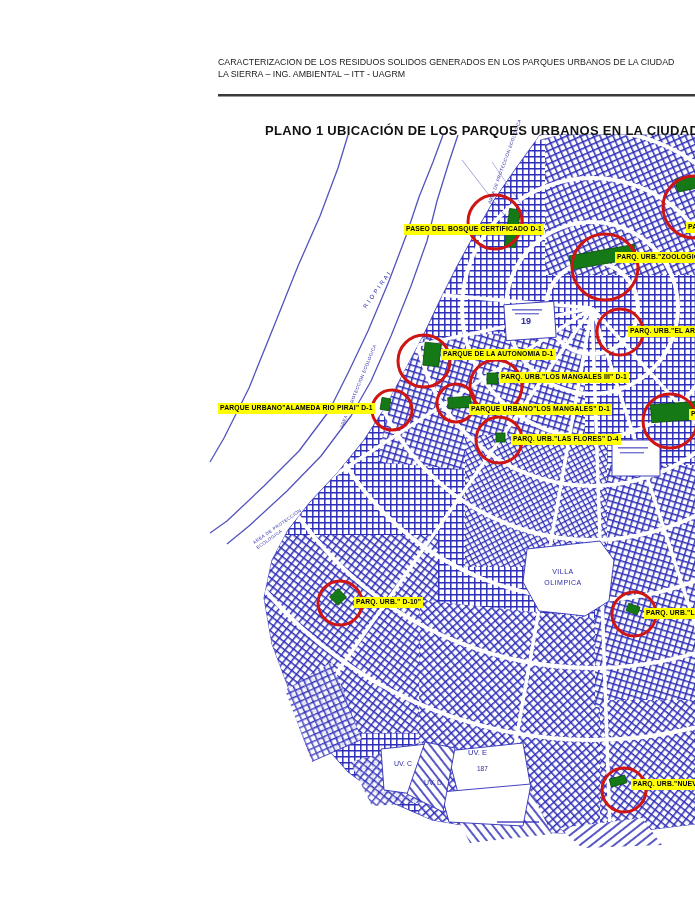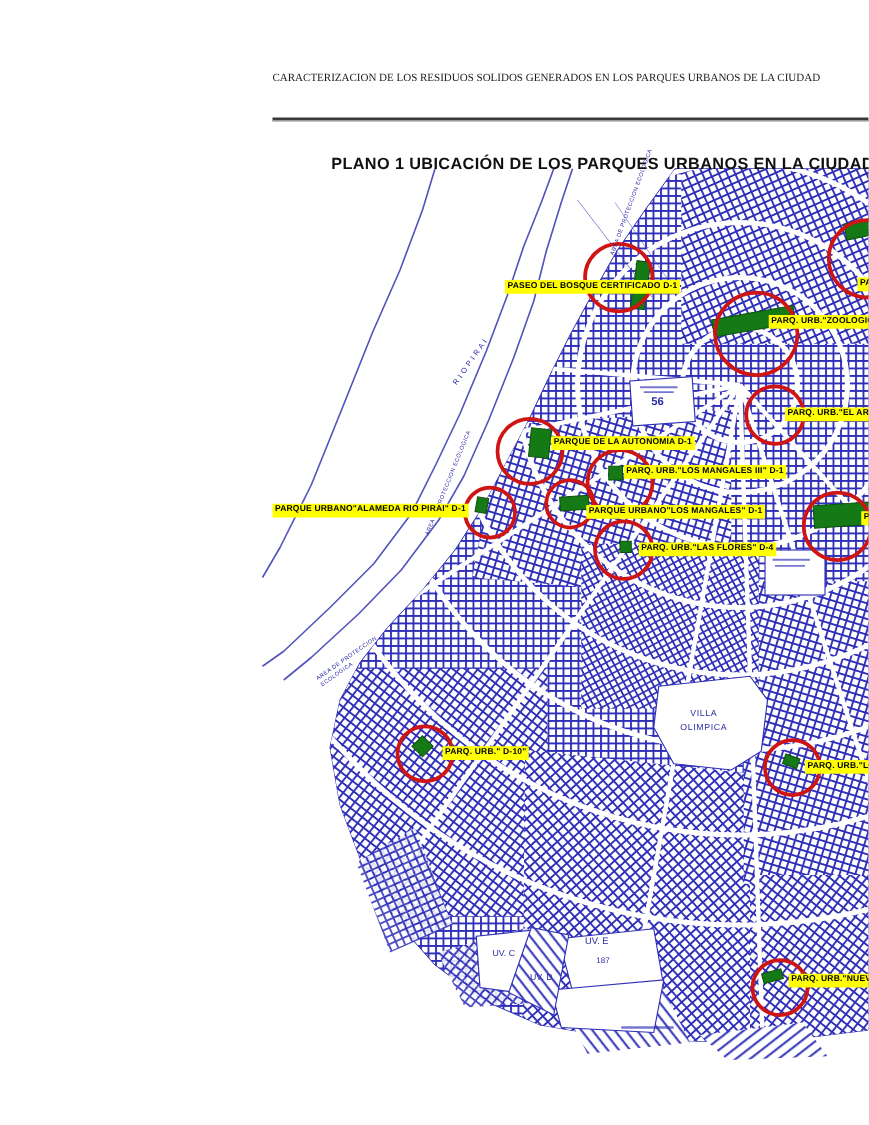--- a/index.html
+++ b/index.html
@@ -1,38 +1,39 @@
 <!DOCTYPE html>
 <html><head>
 <meta charset="utf-8">
 <style>
   html,body{margin:0;padding:0;background:#ffffff;}
   .page{position:relative;width:695px;height:900px;background:#ffffff;overflow:hidden;
         font-family:"Liberation Sans",sans-serif;}
   .hdr{position:absolute;left:218px;top:56px;width:477px;color:#1a1a1a;
-       font-family:Liberation Serif, serif;font-size:8.8px;line-height:12px;white-space:nowrap;}
+       font-family:Liberation Sans, sans-serif;font-size:8.8px;line-height:12px;white-space:nowrap;}
   .hdr .l2{white-space:normal;}
   .rule{position:absolute;left:218px;top:94px;width:477px;height:2.4px;background:#3a3a3a;
         border-bottom:1px solid #9a9a9a;}
   .maptitle{position:absolute;left:265px;top:123px;font-size:13px;font-weight:bold;color:#111;
         letter-spacing:.3px;white-space:nowrap;z-index:6;}
   .mapsvg{position:absolute;left:0;top:0;z-index:1;}
   .ylabel{position:absolute;z-index:7;background:#ffff00;color:#000;font-weight:bold;
         font-size:6.8px;line-height:8.6px;padding:1px 2px;white-space:nowrap;letter-spacing:.15px;}
   .btext{position:absolute;z-index:5;color:#2a2aa8;white-space:pre-line;}
   .diag{transform-origin:0 0;z-index:4;letter-spacing:.4px;}
   .villa{width:72px;text-align:center;font-size:7px;line-height:11px;letter-spacing:.5px;}
 </style>
 </head>
 <body>
 
 <div class="page">
 
   <div class="hdr">
     <div>CARACTERIZACION DE LOS RESIDUOS SOLIDOS GENERADOS EN LOS PARQUES URBANOS DE LA CIUDAD</div>
+    <div class="l2">LA SIERRA – ING. AMBIENTAL – ITT -  UAGRM</div>
   </div>
   <div class="rule"></div>
 
   <div class="maptitle">PLANO 1 UBICACIÓN DE LOS PARQUES URBANOS EN LA CIUDAD</div>
 
   <svg class="mapsvg" width="695" height="900" viewBox="0 0 695 900">
     <defs>
       <pattern id="g0" width="6" height="6" patternUnits="userSpaceOnUse">
         <rect width="6" height="6" fill="#ffffff"></rect>
           <path d="M0 .8H6M.8 0V6" stroke="#2e2eb8" stroke-width="1.5"></path>
@@ -181,20 +182,20 @@
   <div class="ylabel" style="left:644px;top:608px">PARQ. URB."LO</div>
   <div class="ylabel" style="left:631px;top:779px">PARQ. URB."NUEV</div>
   <div class="ylabel" style="left:689px;top:409px">P</div>
 
   <div class="btext villa" style="left:527px;top:566px">VILLA
 OLIMPICA</div>
   <div class="btext" style="left:394px;top:760px;font-size:7px">UV. C</div>
   <div class="btext" style="left:424px;top:779px;font-size:7px">UV. D</div>
   <div class="btext" style="left:477px;top:765px;font-size:6.5px">187</div>
   <div class="btext" style="left:468px;top:748px;font-size:7.5px">UV. E</div>
-  <div class="btext" style="left:521px;top:316px;font-size:9px;font-weight:bold">56</div>
+  <div class="btext" style="left:521px;top:316px;font-size:9px;font-weight:bold">19</div>
   <div class="btext diag" style="left:362px;top:306px;font-size:6px;transform:rotate(-55deg)">R I O   P I R A I</div>
   <div class="btext diag" style="left:487px;top:203px;font-size:4.5px;transform:rotate(-70deg)">AREA DE PROTECCION ECOLOGICA</div>
   <div class="btext diag" style="left:339px;top:427px;font-size:4.5px;transform:rotate(-68deg)">AREA DE PROTECCION ECOLOGICA</div>
   <div class="btext diag" style="left:252px;top:541px;font-size:4.5px;line-height:6px;transform:rotate(-35deg)">AREA DE PROTECCION
 ECOLOGICA</div>
 
 </div>
 
 </body></html>

